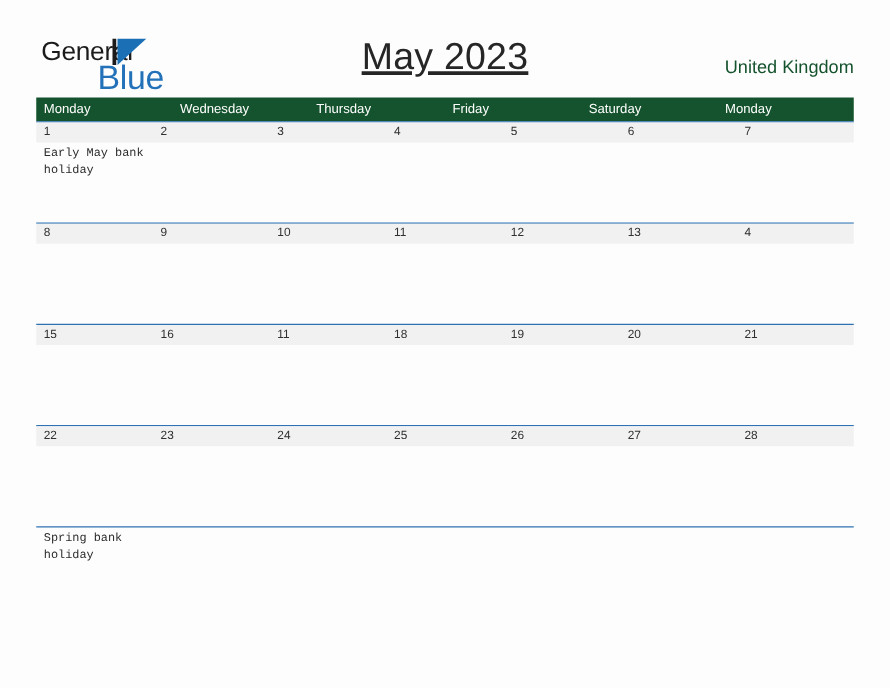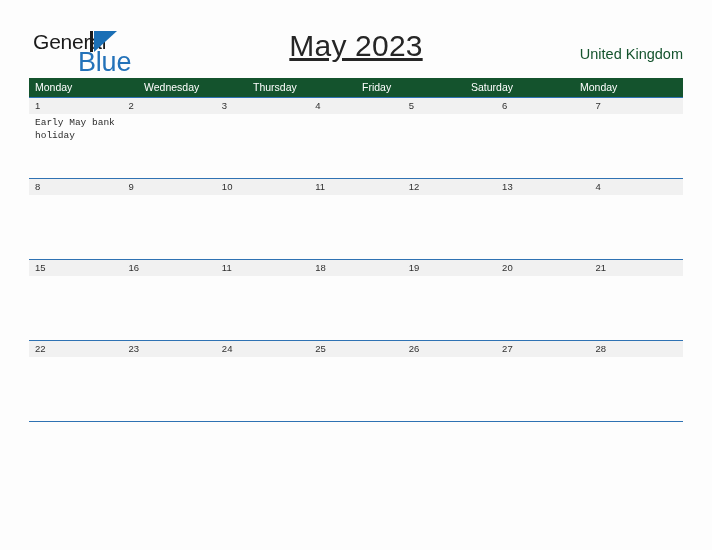--- a/index.html
+++ b/index.html
@@ -281,16 +281,25 @@
         <div class="event-cell"></div>
         <div class="event-cell"></div>
         <div class="event-cell"></div>
         <div class="event-cell"></div>
         <div class="event-cell"></div>
         <div class="event-cell"></div>
       </div>
     </div>
 
     <div class="week-row">
+      <div class="event-band">
+        <div class="event-cell">Spring bank holiday</div>
+        <div class="event-cell"></div>
+        <div class="event-cell"></div>
+        <div class="event-cell"></div>
+        <div class="event-cell"></div>
+        <div class="event-cell"></div>
+        <div class="event-cell"></div>
+      </div>
     </div>
 
   </div>
 </div>
 
 </body></html>

